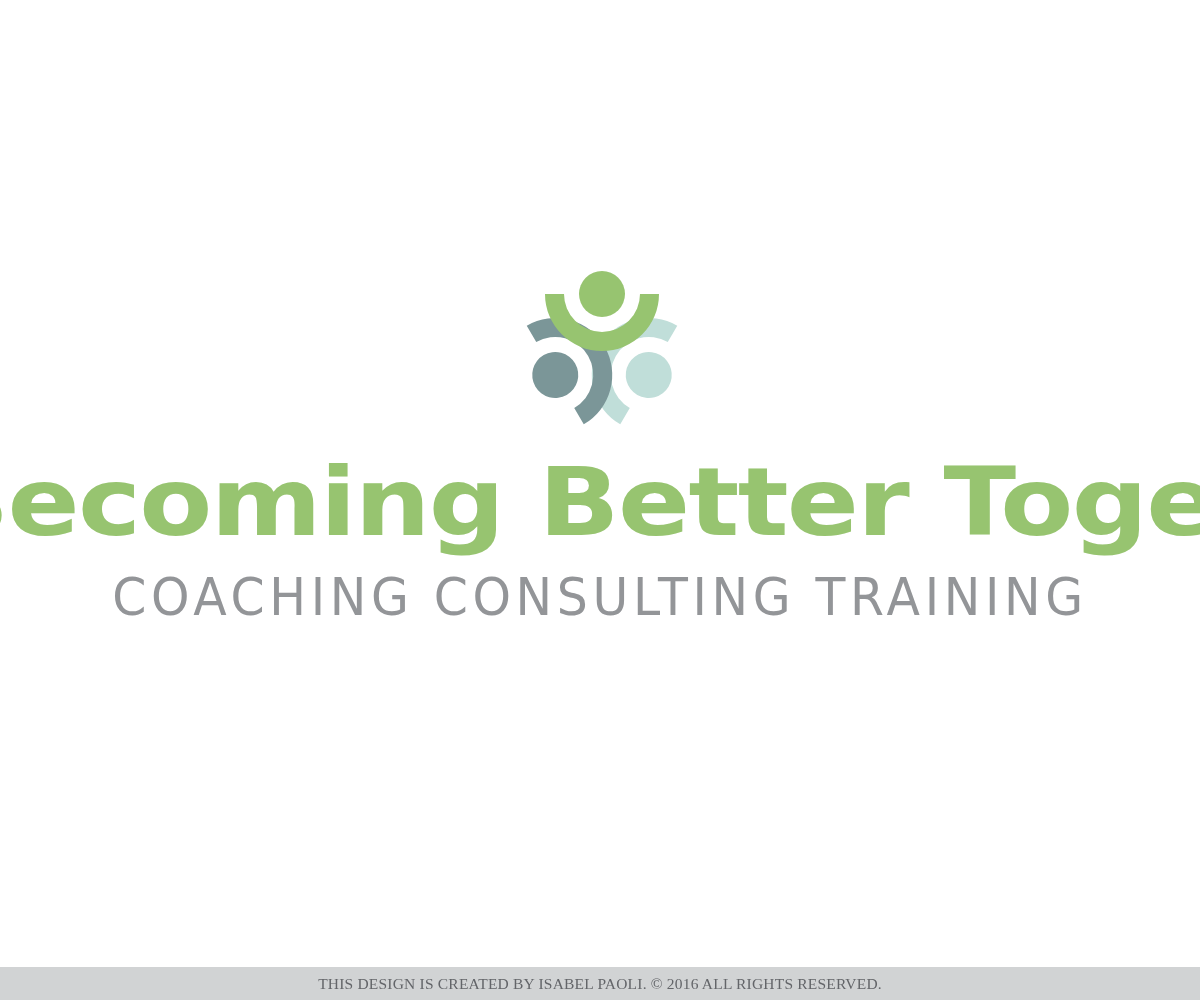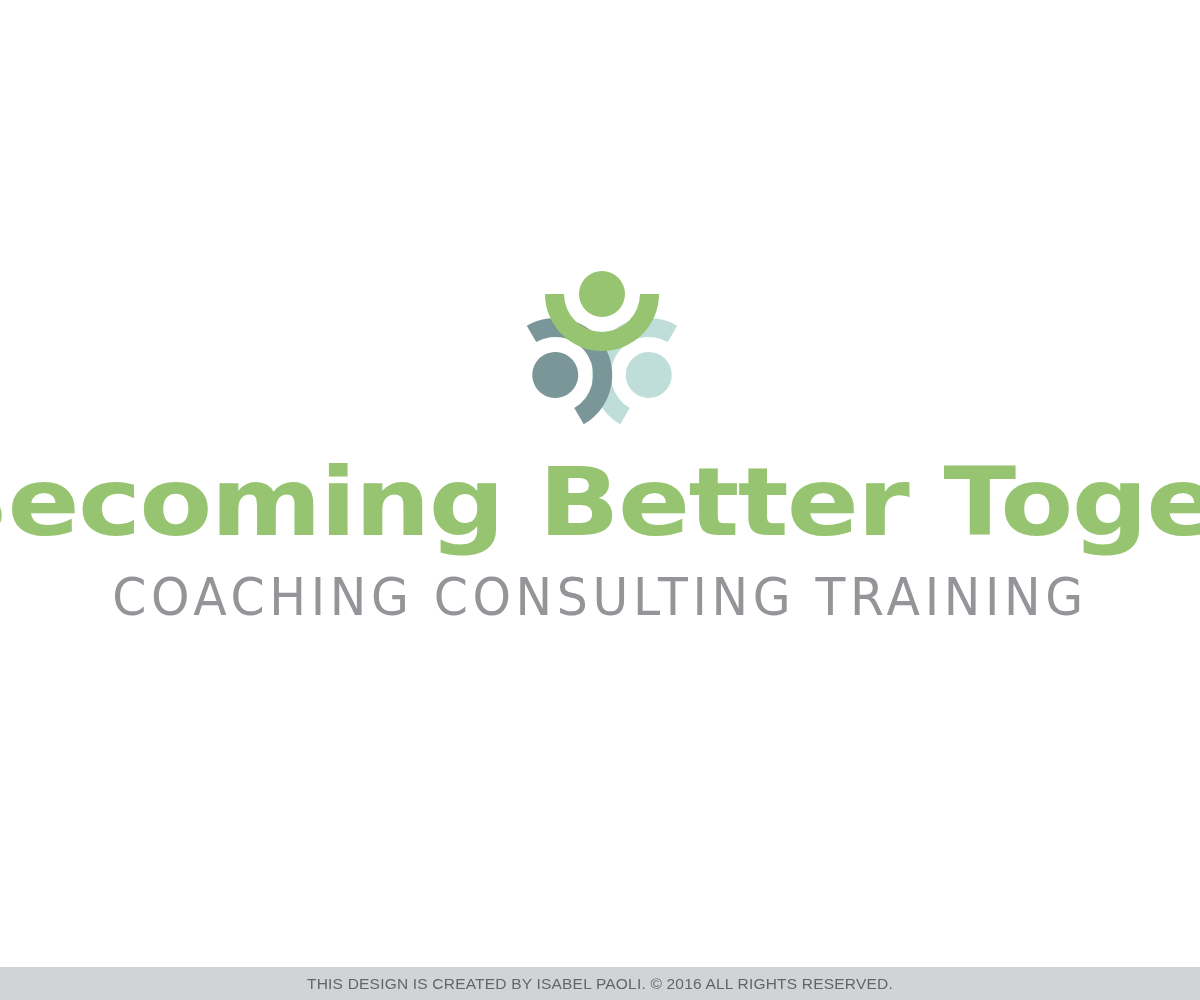--- a/index.html
+++ b/index.html
@@ -82,21 +82,21 @@
     left: 0;
     top: 967px;
     width: 1200px;
     height: 33px;
     background: #d1d3d4;
     display: flex;
     align-items: center;
     justify-content: center;
   }
   #footer-credit {
-    font-family: Liberation Sans, sans-serif;
+    font-family: Liberation Serif, serif;
     font-size: 15.5px;
     letter-spacing: 0.2px;
     color: #636569;
     white-space: nowrap;
   }
 </style>
 </head>
 <body>
 
 <div id="logo-canvas">

